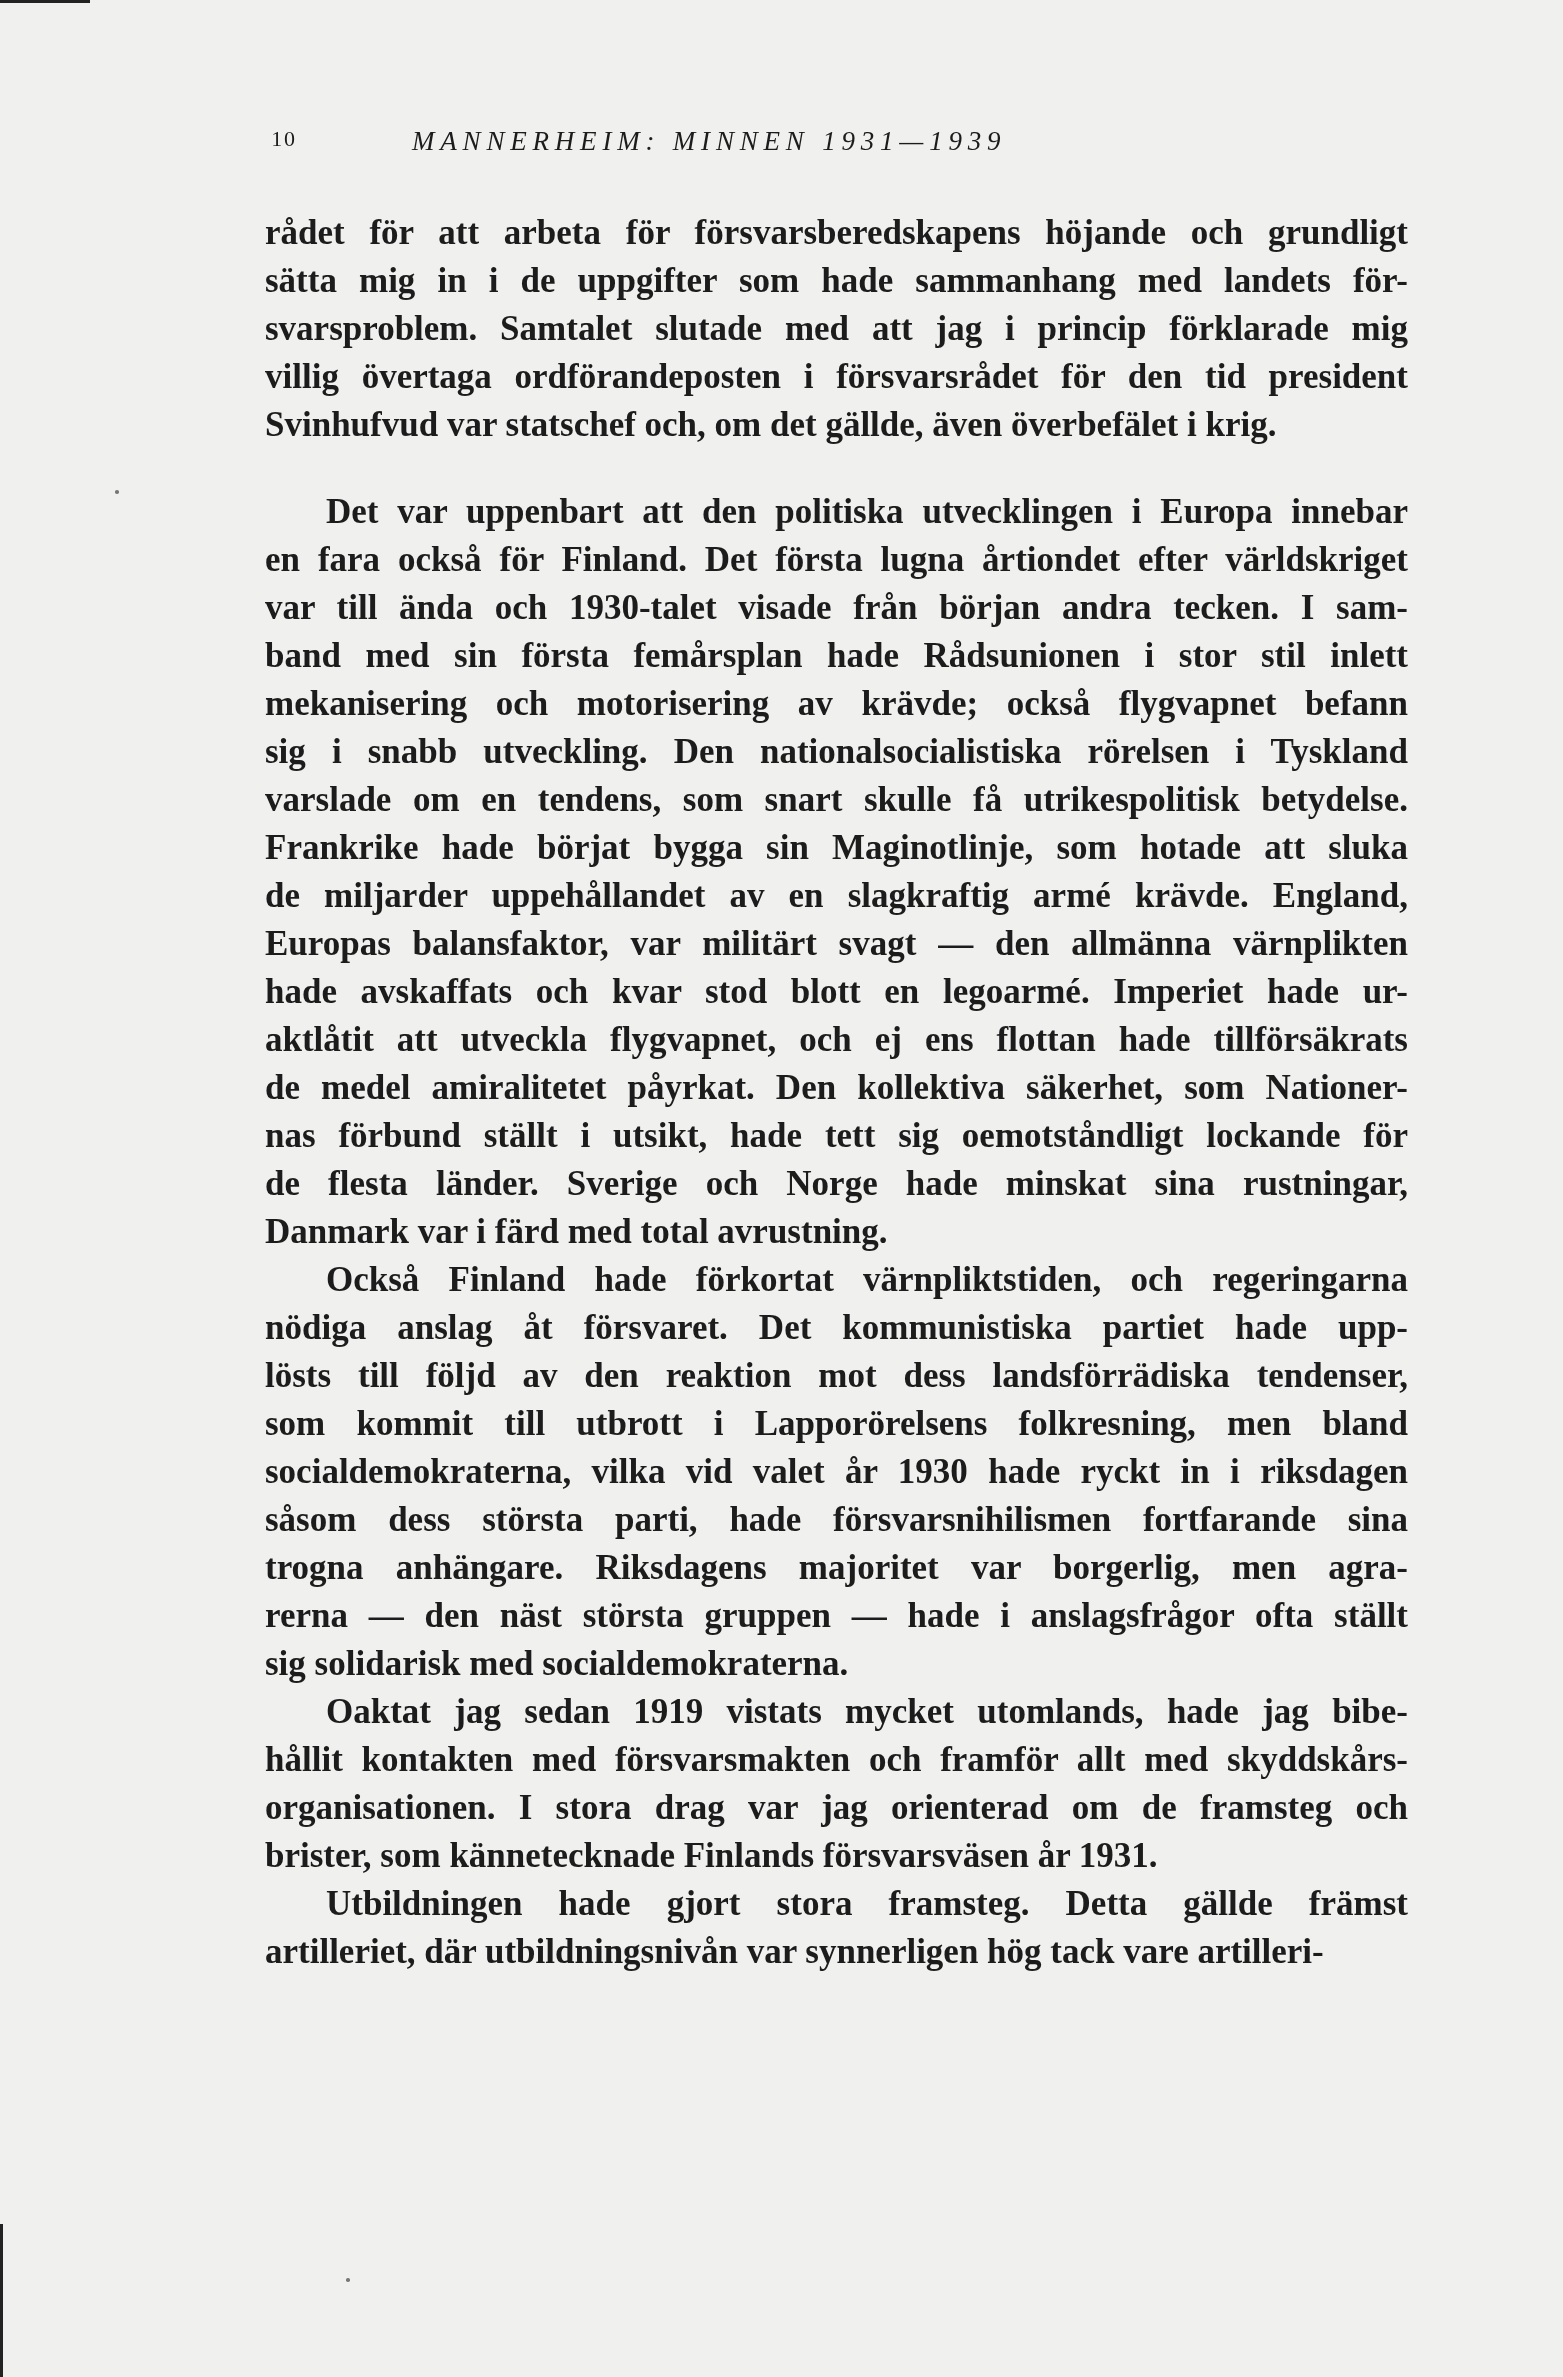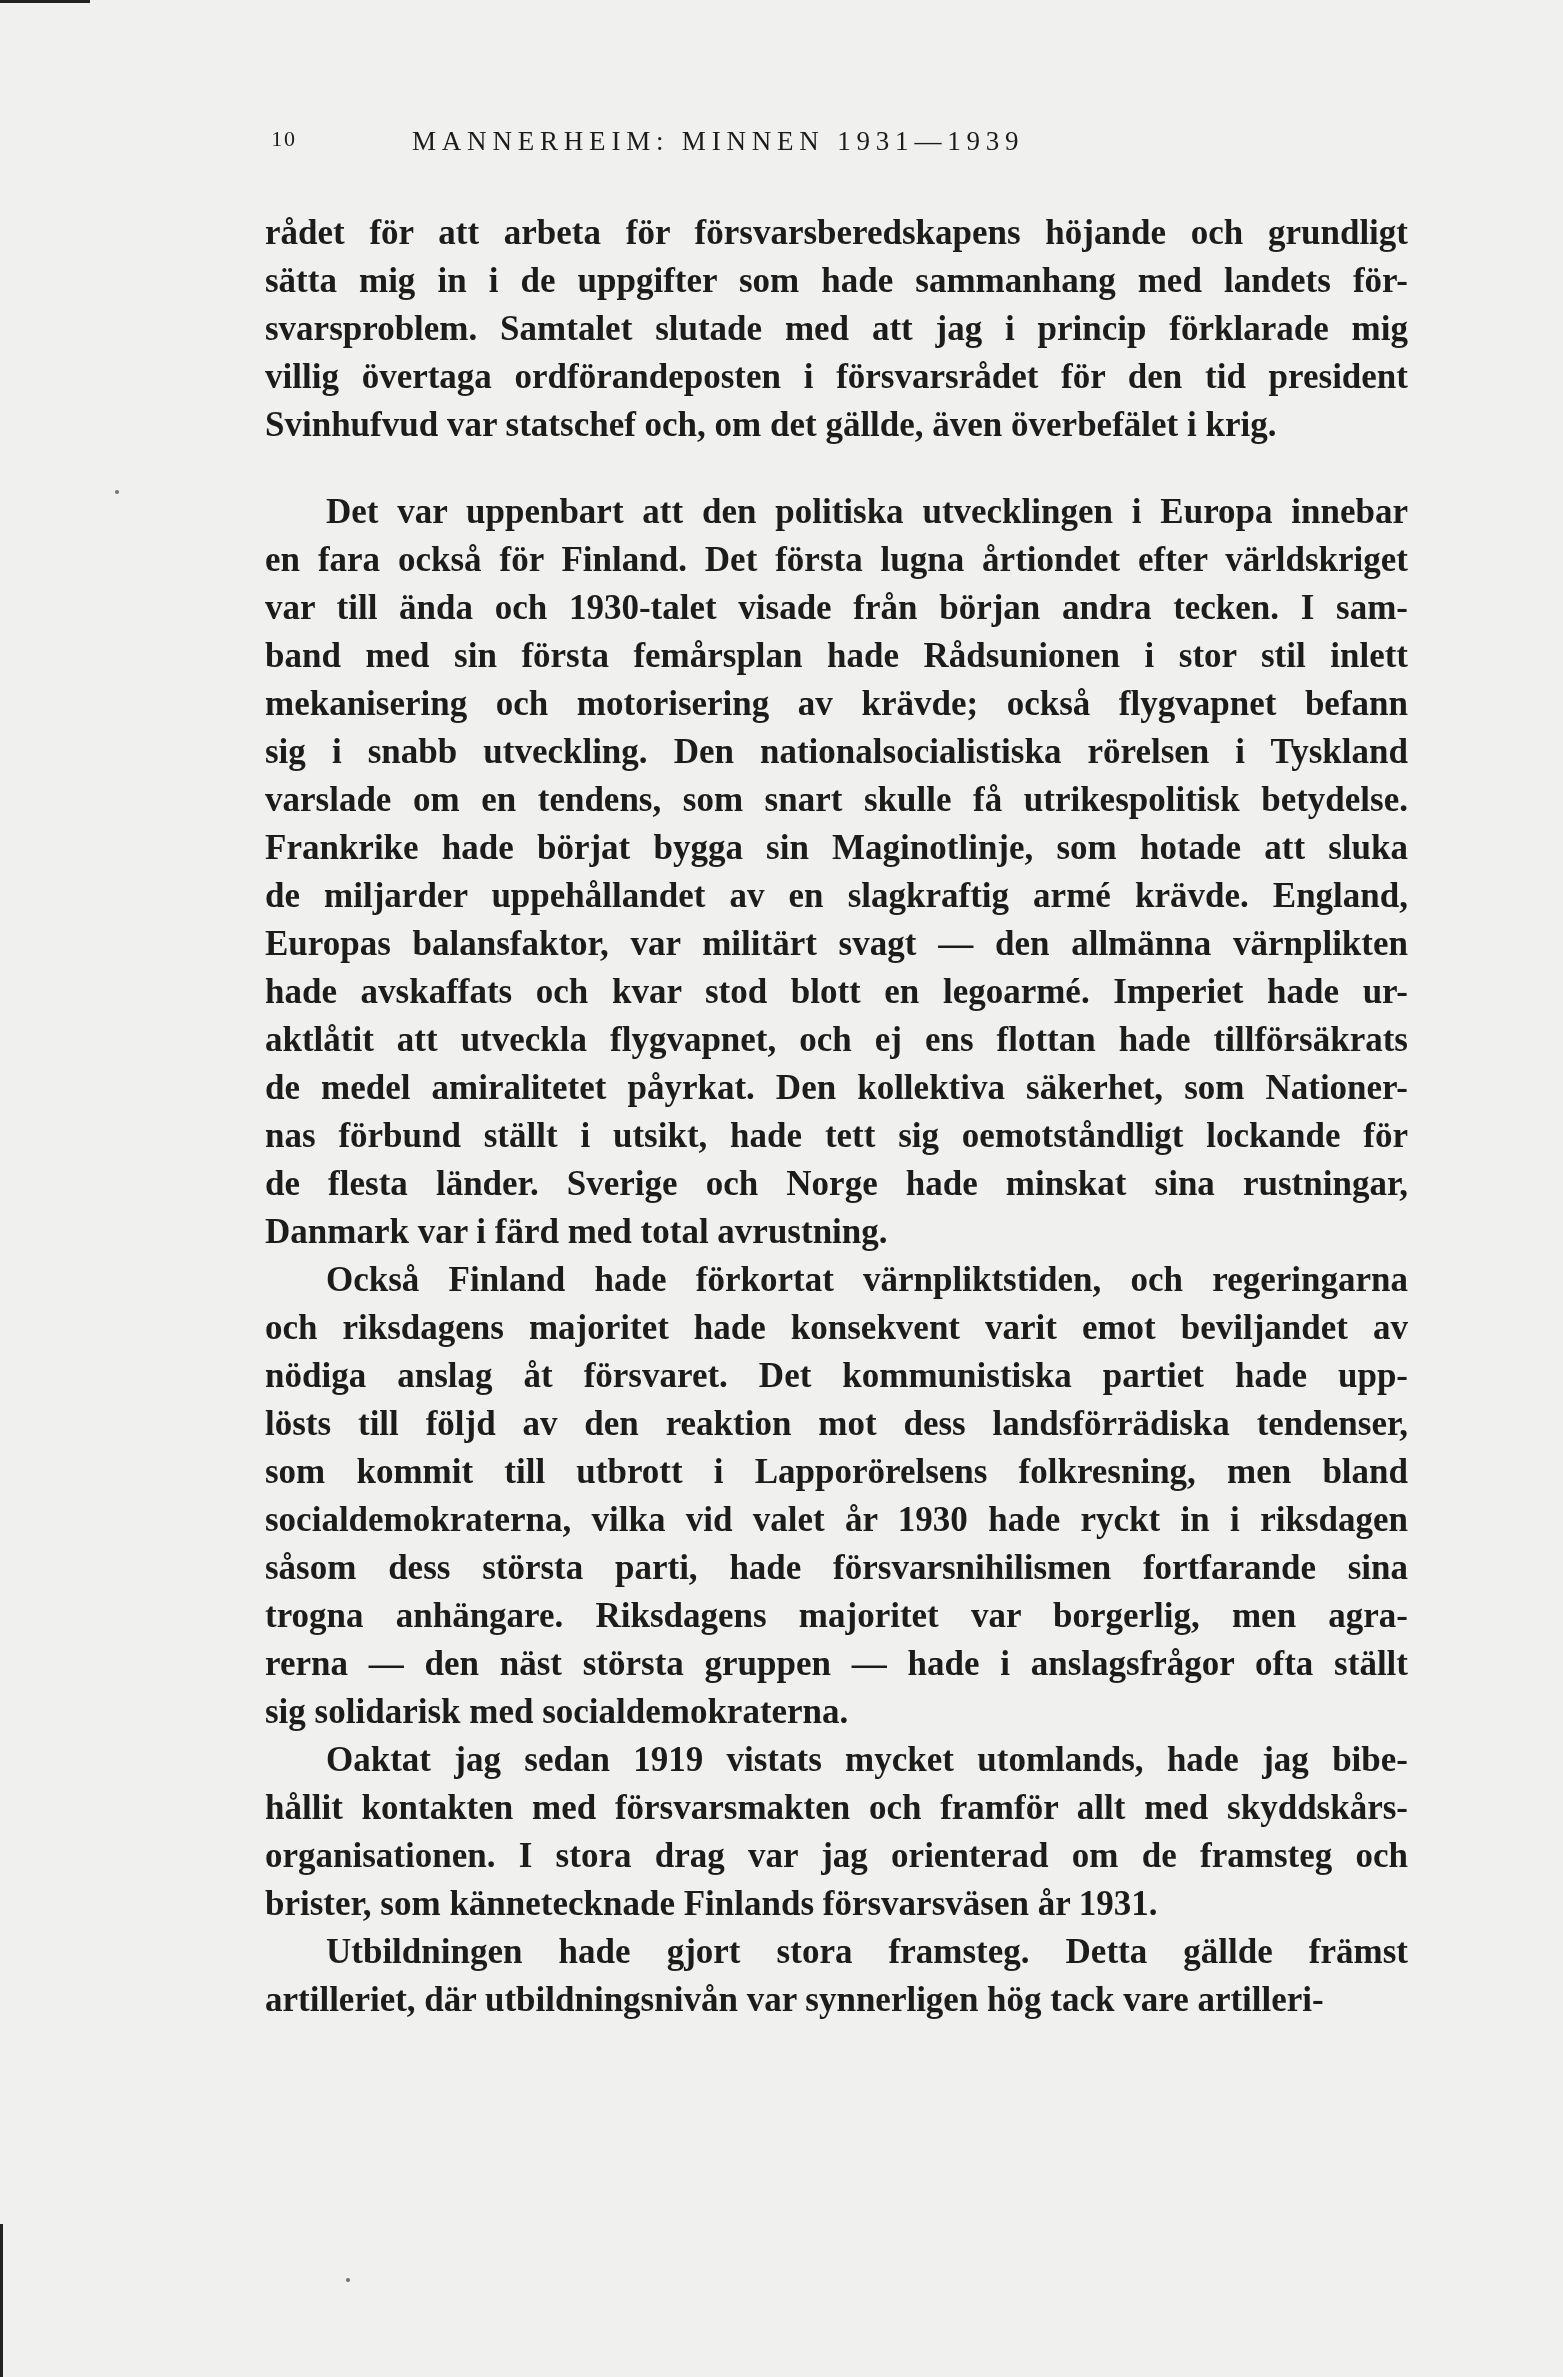--- a/index.html
+++ b/index.html
@@ -50,20 +50,21 @@
       font-size: 22px;
       letter-spacing: 1.8px;
     }
     .running-title {
       position: absolute;
       left: 147px;
       top: 0;
       font-size: 27px;
       letter-spacing: 5.8px;
       white-space: nowrap;
+      font-style: italic;
     }
     .body-text {
       position: absolute;
       top: 83px;
       left: 0;
       width: 1143px;
       font-size: 35px;
       line-height: 48px;
       font-weight: bold;
     }
@@ -132,21 +133,20 @@
         <span class="line">Europas balansfaktor, var militärt svagt — den allmänna värnplikten</span>
         <span class="line">hade avskaffats och kvar stod blott en legoarmé.  Imperiet hade ur-</span>
         <span class="line">aktlåtit att utveckla flygvapnet, och ej ens flottan hade tillförsäkrats</span>
         <span class="line">de medel amiralitetet påyrkat.  Den kollektiva säkerhet, som Nationer-</span>
         <span class="line">nas förbund ställt i utsikt, hade tett sig oemotståndligt lockande för</span>
         <span class="line">de flesta länder.  Sverige och Norge hade minskat sina rustningar,</span>
         <span class="line last">Danmark var i färd med total avrustning.</span>
       </div>
       <div class="para indent">
         <span class="line first">Också Finland hade förkortat värnpliktstiden, och regeringarna</span>
-        <span class="line">och riksdagens majoritet hade konsekvent varit emot beviljandet av</span>
         <span class="line">nödiga anslag åt försvaret.  Det kommunistiska partiet hade upp-</span>
         <span class="line">lösts till följd av den reaktion mot dess landsförrädiska tendenser,</span>
         <span class="line">som kommit till utbrott i Lapporörelsens folkresning, men bland</span>
         <span class="line">socialdemokraterna, vilka vid valet år 1930 hade ryckt in i riksdagen</span>
         <span class="line">såsom dess största parti, hade försvarsnihilismen fortfarande sina</span>
         <span class="line">trogna anhängare.  Riksdagens majoritet var borgerlig, men agra-</span>
         <span class="line">rerna — den näst största gruppen — hade i anslagsfrågor ofta ställt</span>
         <span class="line last">sig solidarisk med socialdemokraterna.</span>
       </div>
       <div class="para indent">

